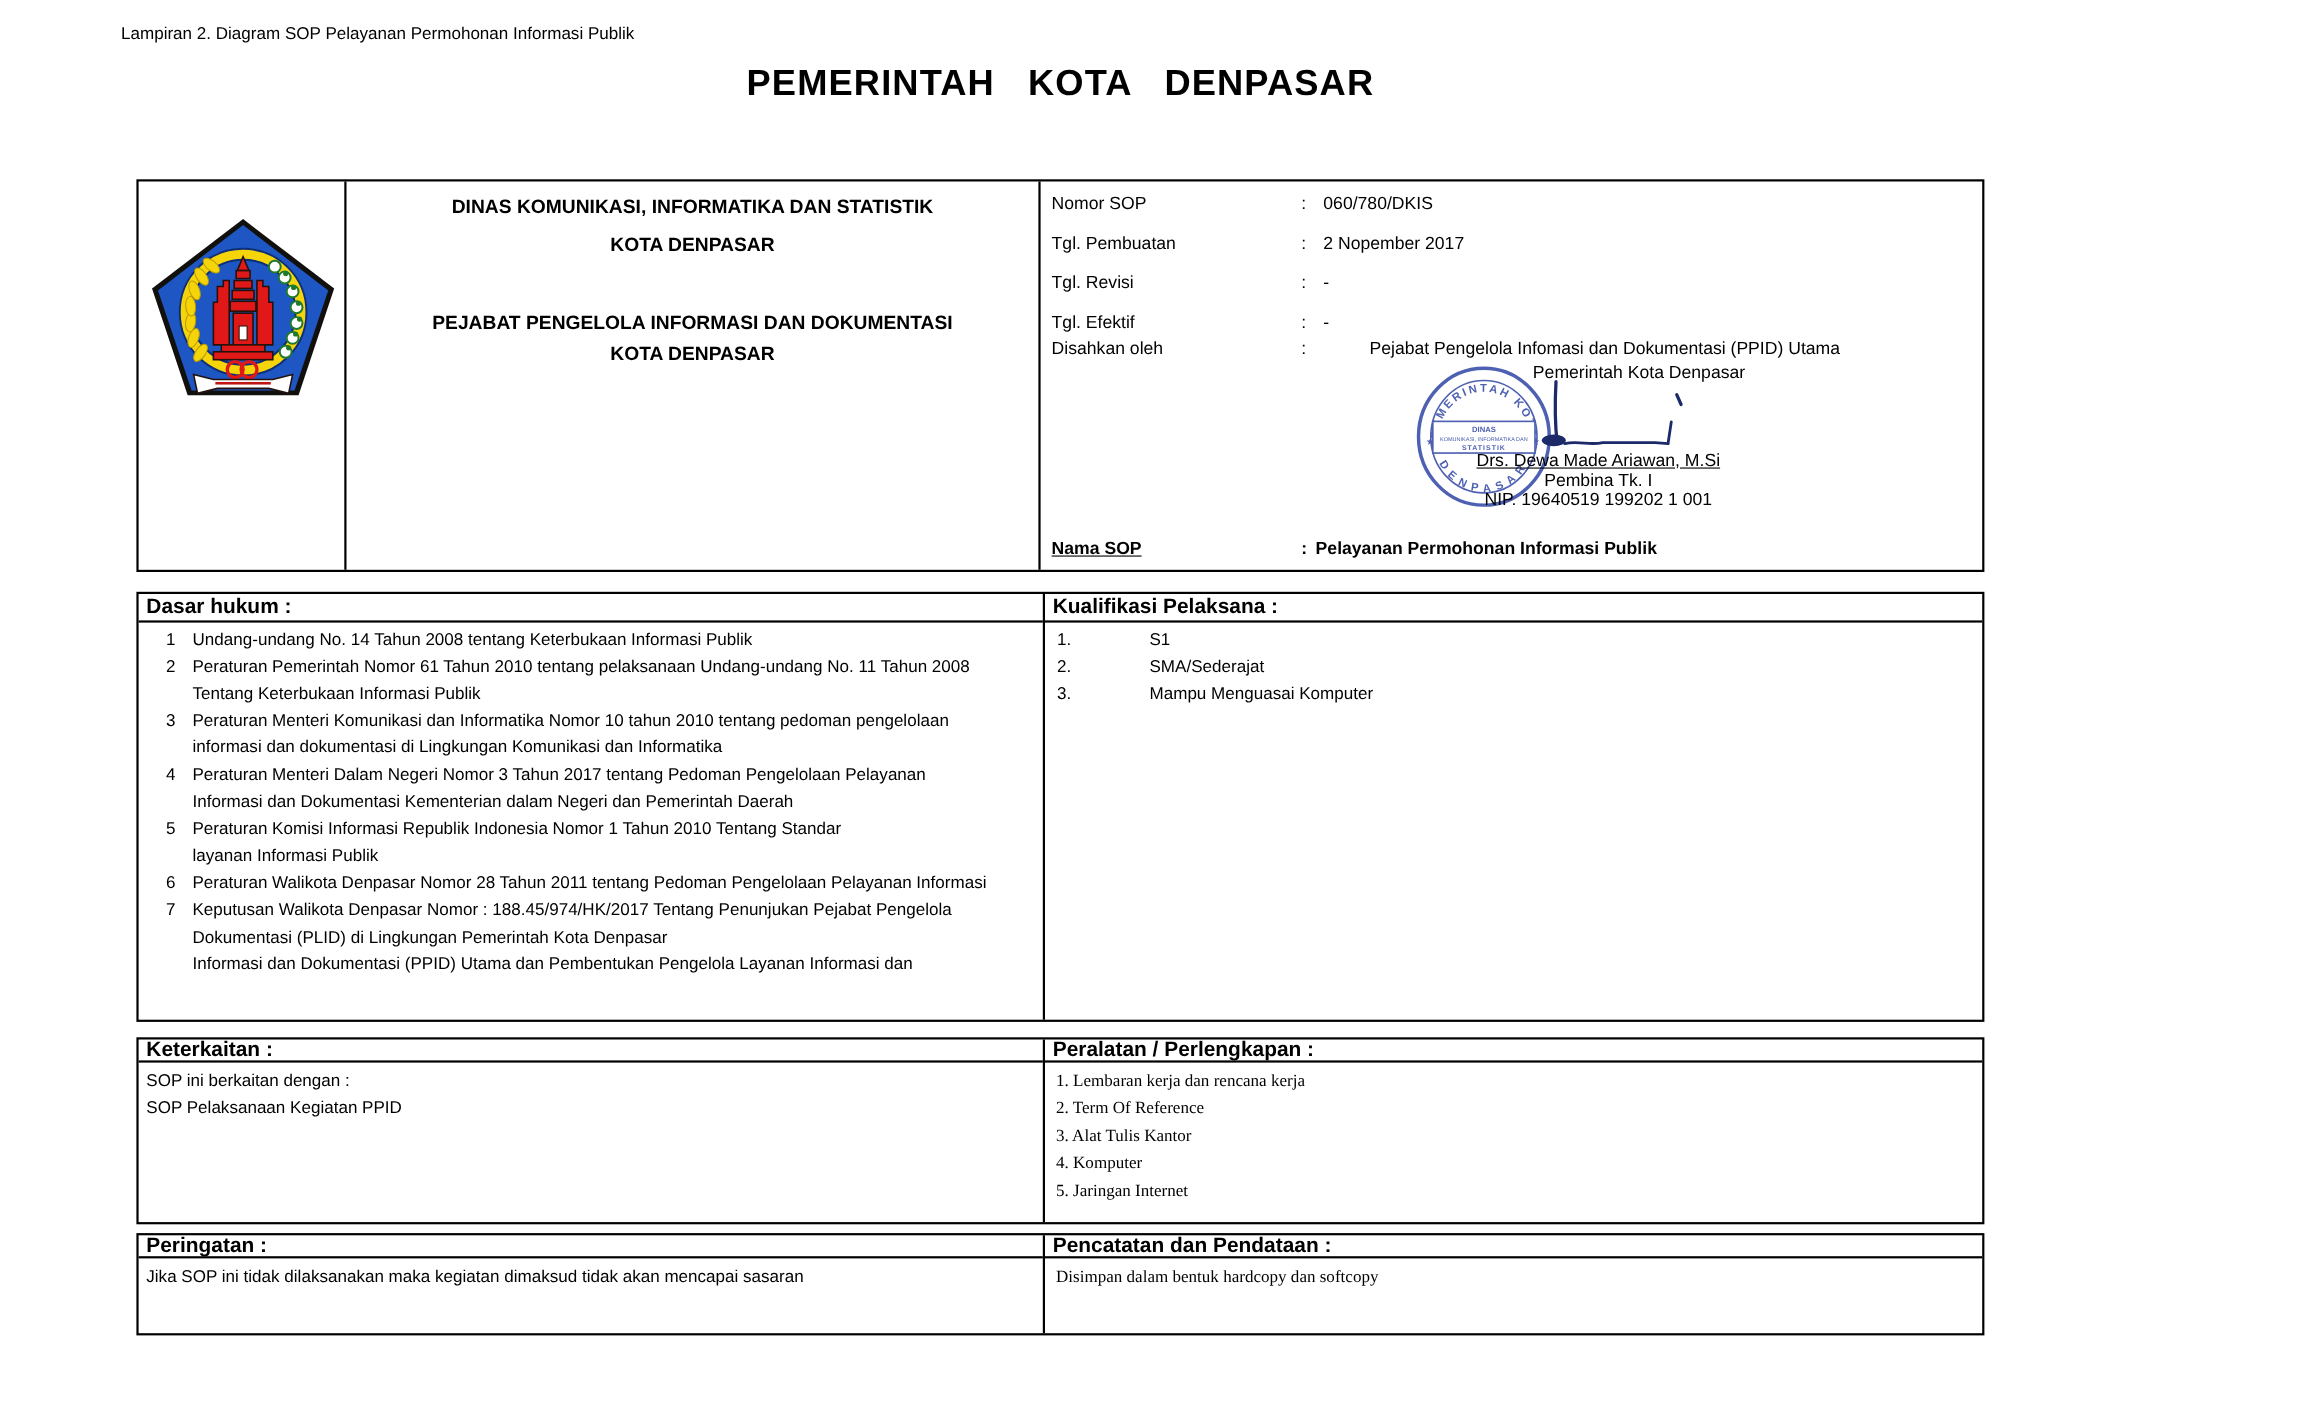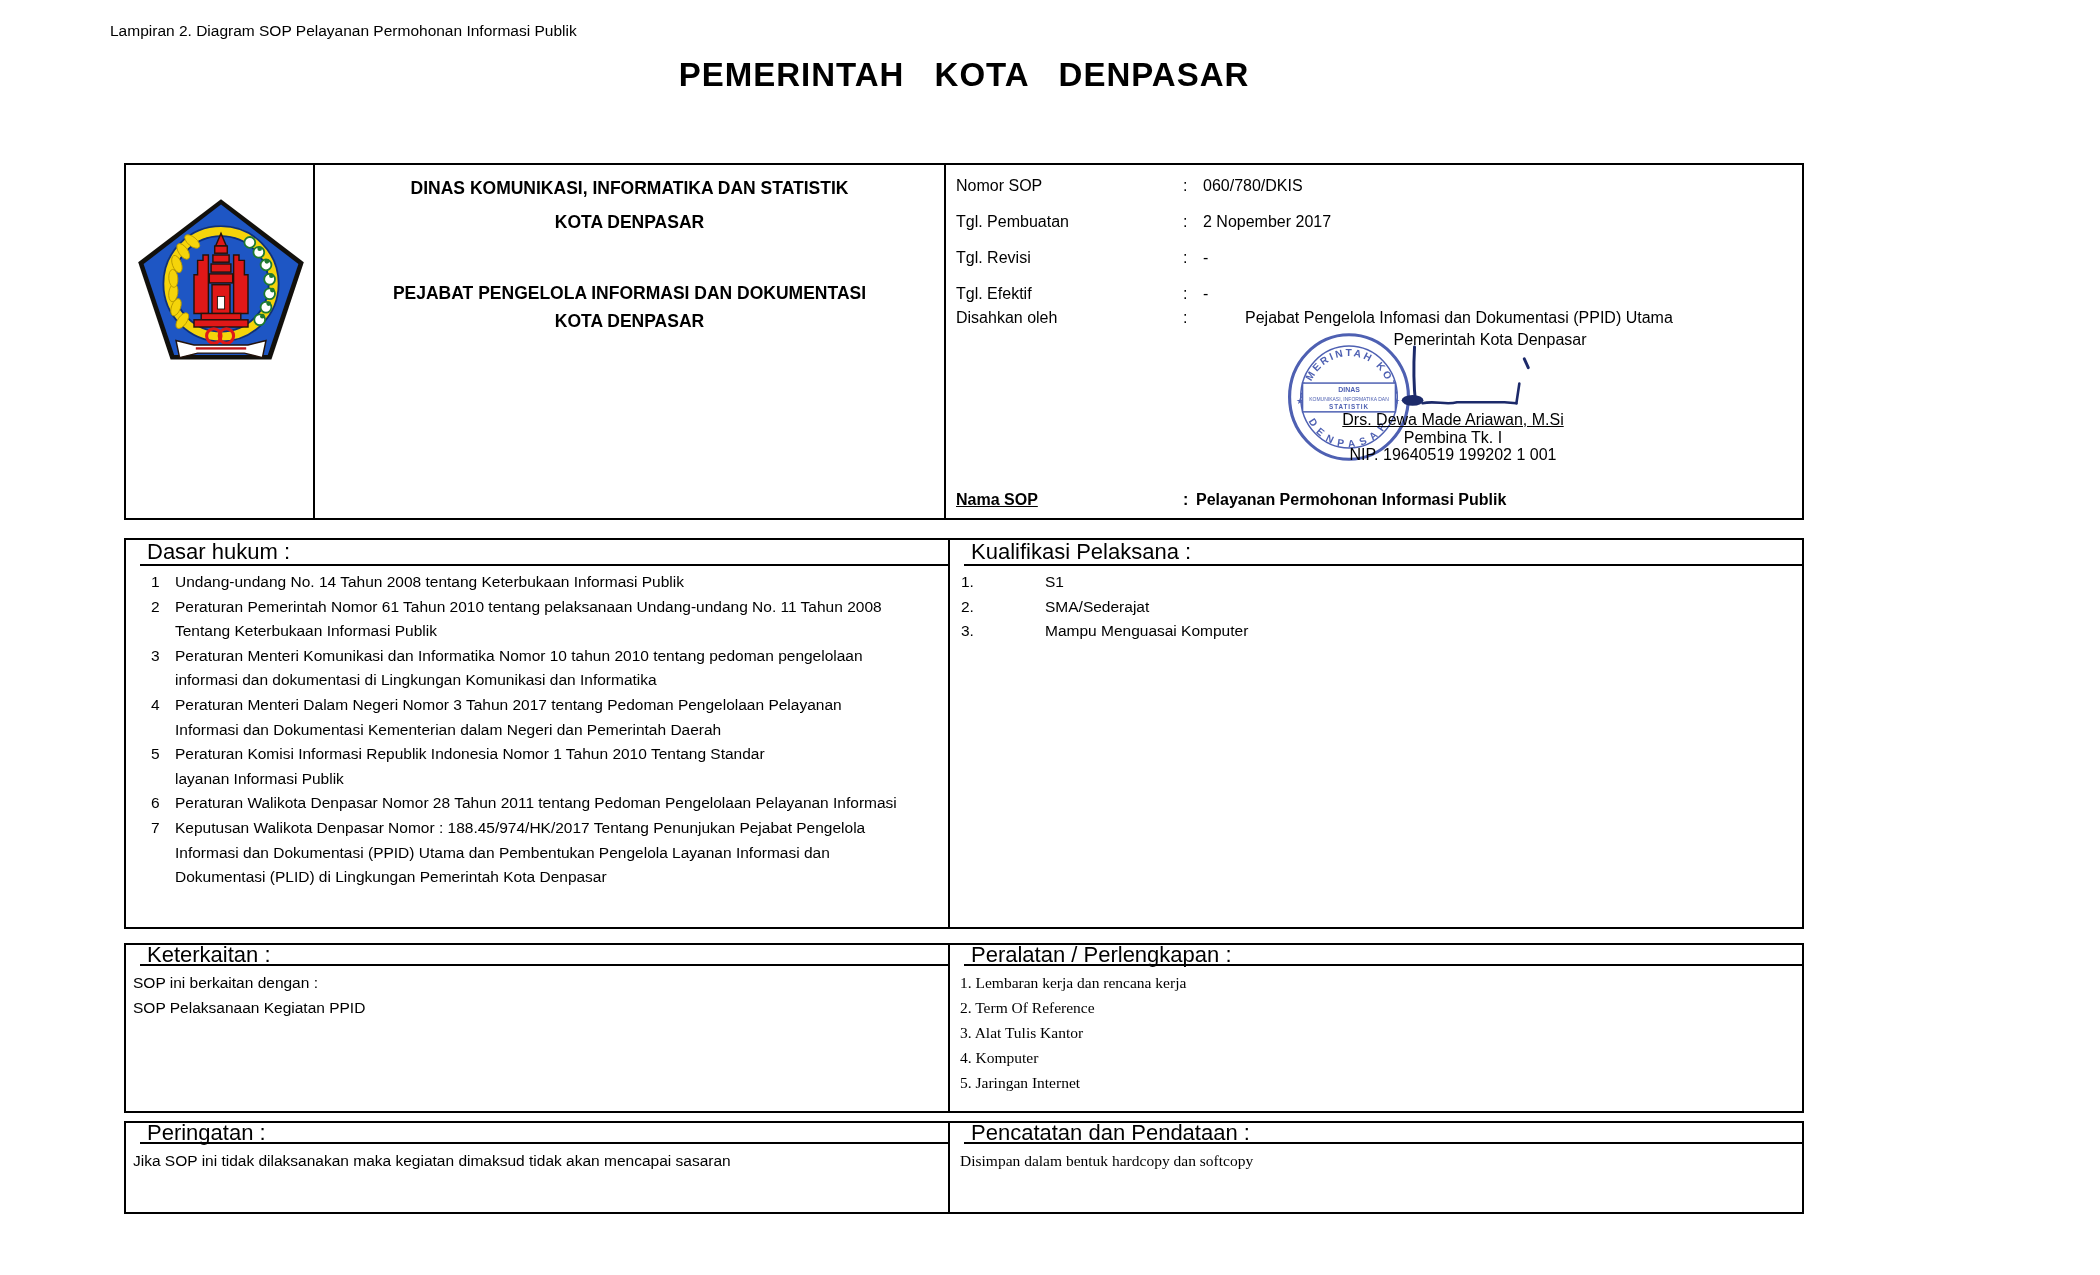--- a/index.html
+++ b/index.html
@@ -51,22 +51,22 @@
   .nama-sop-row .sep { width:13px; }
 
   .stamp-wrap { position:absolute; left:338px; top:167px; width:130px; height:130px; opacity:0.92; }
   .sig-svg { position:absolute; left:0; top:0; width:100%; height:100%; pointer-events:none; }
 
   
   .two-col { display:flex; }
   .col-left  { width:824px; border-right:2px solid #000; box-sizing:border-box; }
   .col-right { flex:1; box-sizing:border-box; }
   .sec-head {
-    border-bottom:2.5px solid #000; font-weight:normal; font-size:22px;
-    display:flex; align-items:center; padding-left:7px; box-sizing:border-box;margin-left:14px;
+    border-bottom:2.5px solid #000; font-weight:bold; font-size:19px;
+    display:flex; align-items:center; padding-left:7px; box-sizing:border-box;
   }
   #table-hukum { left:124px; top:538px; width:1680px; height:391px; }
   #table-hukum .sec-head { height:26px; }
   #table-keterkaitan { left:124px; top:943px; width:1680px; height:170px; }
   #table-keterkaitan .sec-head { height:21px; }
   #table-peringatan { left:124px; top:1121px; width:1680px; height:93px; }
   #table-peringatan .sec-head { height:21px; }
 
   .list-body { font-size:15.5px; padding-top:4px; }
   .dh-row { display:flex; line-height:24.6px; }
@@ -301,22 +301,22 @@
             <div class="dh-num">6</div>
             <div class="dh-lines">
               <div>Peraturan Walikota Denpasar Nomor 28 Tahun 2011 tentang Pedoman Pengelolaan Pelayanan Informasi</div>
             </div>
           </div>
 
           <div class="dh-row">
             <div class="dh-num">7</div>
             <div class="dh-lines">
               <div>Keputusan Walikota Denpasar Nomor : 188.45/974/HK/2017 Tentang Penunjukan Pejabat Pengelola</div>
+              <div>Dokumentasi (PLID) di Lingkungan Pemerintah Kota Denpasar</div>
               <div>Informasi dan Dokumentasi (PPID) Utama dan Pembentukan Pengelola Layanan Informasi dan</div>
-              <div>Dokumentasi (PLID) di Lingkungan Pemerintah Kota Denpasar</div>
             </div>
           </div>
         </div>
     </div>
     <div class="col-right">
       <div class="sec-head">Kualifikasi Pelaksana :</div>
       <div class="list-body">
 
           <div class="kp-row">
             <div class="kp-num">1.</div>

